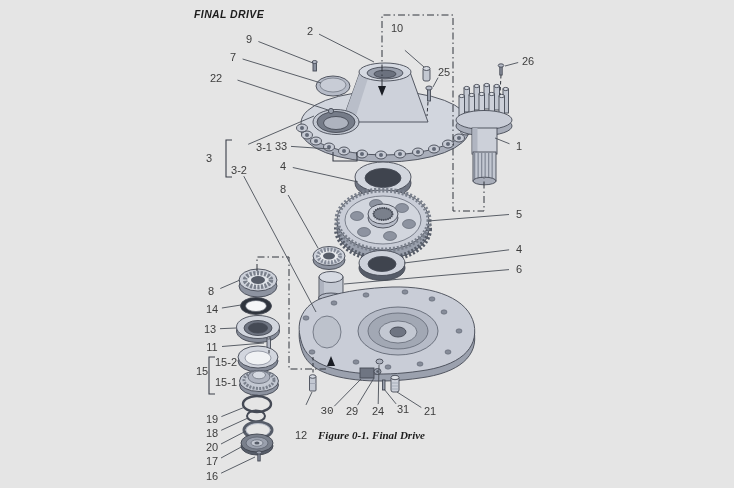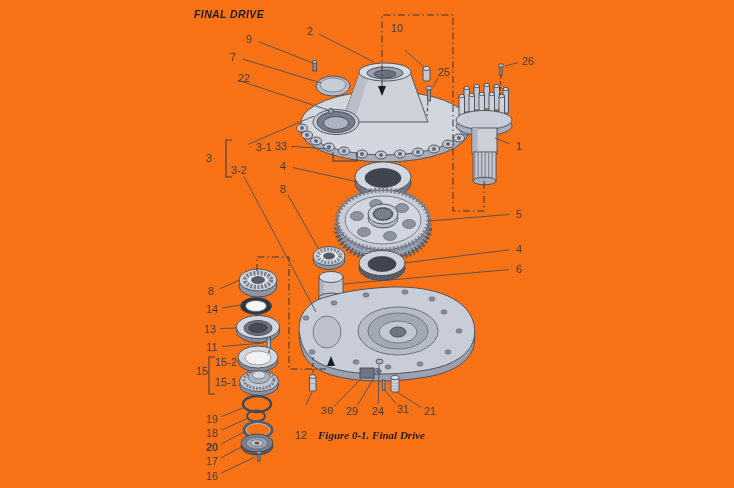--- a/index.html
+++ b/index.html
@@ -1,16 +1,16 @@
 <!DOCTYPE html>
 <html><head>
 <meta charset="utf-8">
 <style>
   html,body{margin:0;padding:0;background:#fff;}
-  #stage{position:relative;width:734px;height:488px;background:#f97316;overflow:hidden;
+  #stage{position:relative;width:734px;height:488px;background:#e5e5e5;overflow:hidden;
          font-family:"Liberation Sans",sans-serif;}
   #art{position:absolute;left:0;top:0;}
   .callout{position:absolute;transform:translate(-50%,-50%);
            font:11px "Liberation Sans",sans-serif;color:#3d3d3d;white-space:nowrap;}
   #diagram-title{position:absolute;left:194px;top:8px;
            font:italic bold 10.5px "Liberation Sans",sans-serif;color:#1c1c1c;letter-spacing:.4px;}
   #figure-caption{position:absolute;left:318px;top:429px;
            font:italic bold 11px "Liberation Serif",serif;color:#1c1c1c;}
   #leader-lines line{stroke:#4a4f58;stroke-width:0.9;}
   .dash{stroke:#30343d;stroke-width:1;fill:none;stroke-dasharray:7 3 1.5 3;}
@@ -312,21 +312,21 @@
         <line x1="378.2" y1="404.0" x2="379" y2="365"></line>
         <line x1="396.1" y1="403.9" x2="384" y2="389"></line>
         <line x1="421.3" y1="407.5" x2="397" y2="392"></line>
       </g>
   </svg>
 
   <div id="diagram-title">FINAL DRIVE</div>
   <div id="callout-layer">
       <div class="callout" style="left: 249px; top: 39px;">9</div>
       <div class="callout" style="left: 233px; top: 57px;">7</div>
-      <div class="callout" style="left: 244px; top: 78px;">22</div>
+      <div class="callout" style="left: 216px; top: 78px;">22</div>
       <div class="callout" style="left: 310px; top: 31px;">2</div>
       <div class="callout" style="left: 397px; top: 28px;">10</div>
       <div class="callout" style="left: 444px; top: 72px;">25</div>
       <div class="callout" style="left: 528px; top: 61px;">26</div>
       <div class="callout" style="left: 519px; top: 146px;">1</div>
       <div class="callout" style="left: 239px; top: 147px; margin-left: 25px;">3-1</div>
       <div class="callout" style="left: 209px; top: 158px;">3</div>
       <div class="callout" style="left: 239px; top: 170px;">3-2</div>
       <div class="callout" style="left: 281px; top: 146px;">33</div>
       <div class="callout" style="left: 283px; top: 166px;">4</div>
@@ -336,21 +336,21 @@
       <div class="callout" style="left: 519px; top: 269px;">6</div>
       <div class="callout" style="left: 211px; top: 291px;">8</div>
       <div class="callout" style="left: 212px; top: 309px;">14</div>
       <div class="callout" style="left: 210px; top: 329px;">13</div>
       <div class="callout" style="left: 212px; top: 347px;">11</div>
       <div class="callout" style="left: 226px; top: 362px;">15-2</div>
       <div class="callout" style="left: 202px; top: 371px; text-align: right;">15</div>
       <div class="callout" style="left: 226px; top: 382px; text-align: center;">15-1</div>
       <div class="callout" style="left: 212px; top: 419px;">19</div>
       <div class="callout" style="left: 212px; top: 433px;">18</div>
-      <div class="callout" style="left: 212px; top: 447px; font-weight: bold;">20</div>
+      <div class="callout" style="left: 212px; top: 447px;">20</div>
       <div class="callout" style="left: 212px; top: 461px;">17</div>
       <div class="callout" style="left: 212px; top: 476px;">16</div>
       <div class="callout" style="left: 301px; top: 435px;">12</div>
       <div class="callout" style="left: 327px; top: 411px; font-family: Liberation Mono, monospace;">30</div>
       <div class="callout" style="left: 352px; top: 411px;">29</div>
       <div class="callout" style="left: 378px; top: 411px;">24</div>
       <div class="callout" style="left: 403px; top: 409px;">31</div>
       <div class="callout" style="left: 430px; top: 411px;">21</div>
     </div>
   <div id="figure-caption">Figure 0-1. Final Drive</div>

